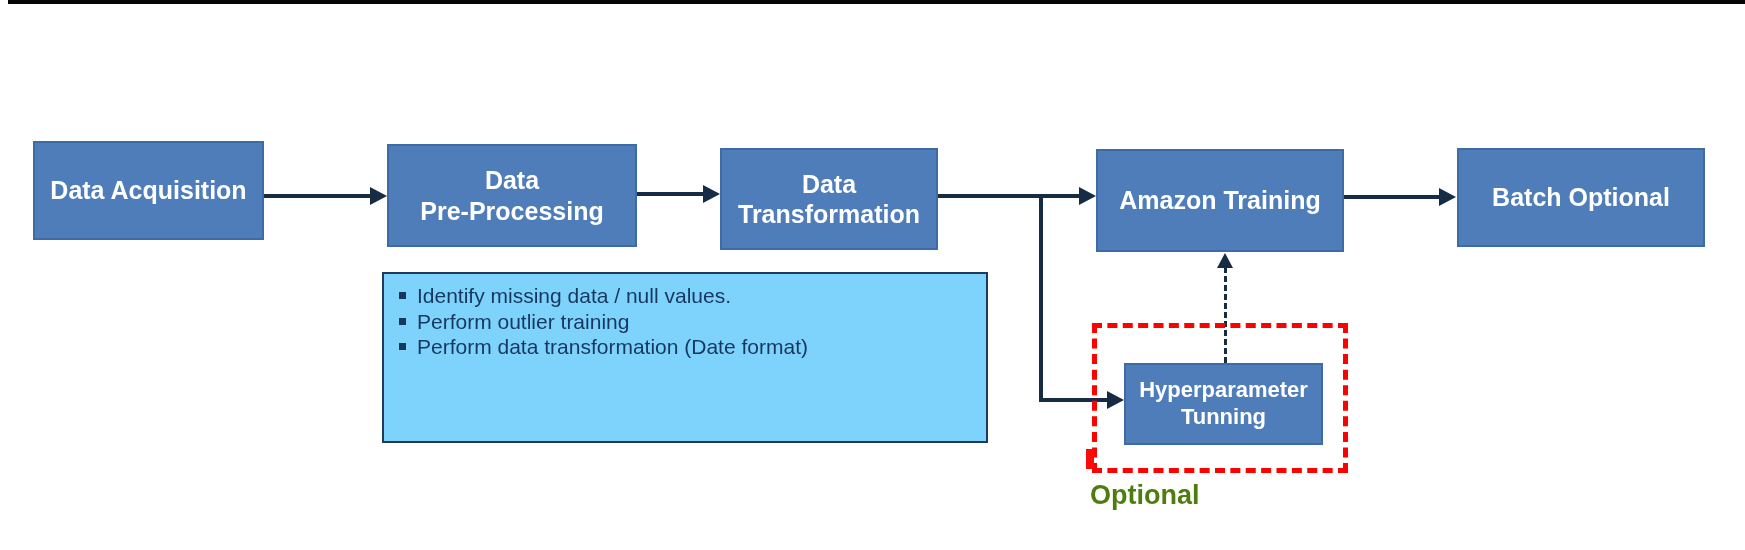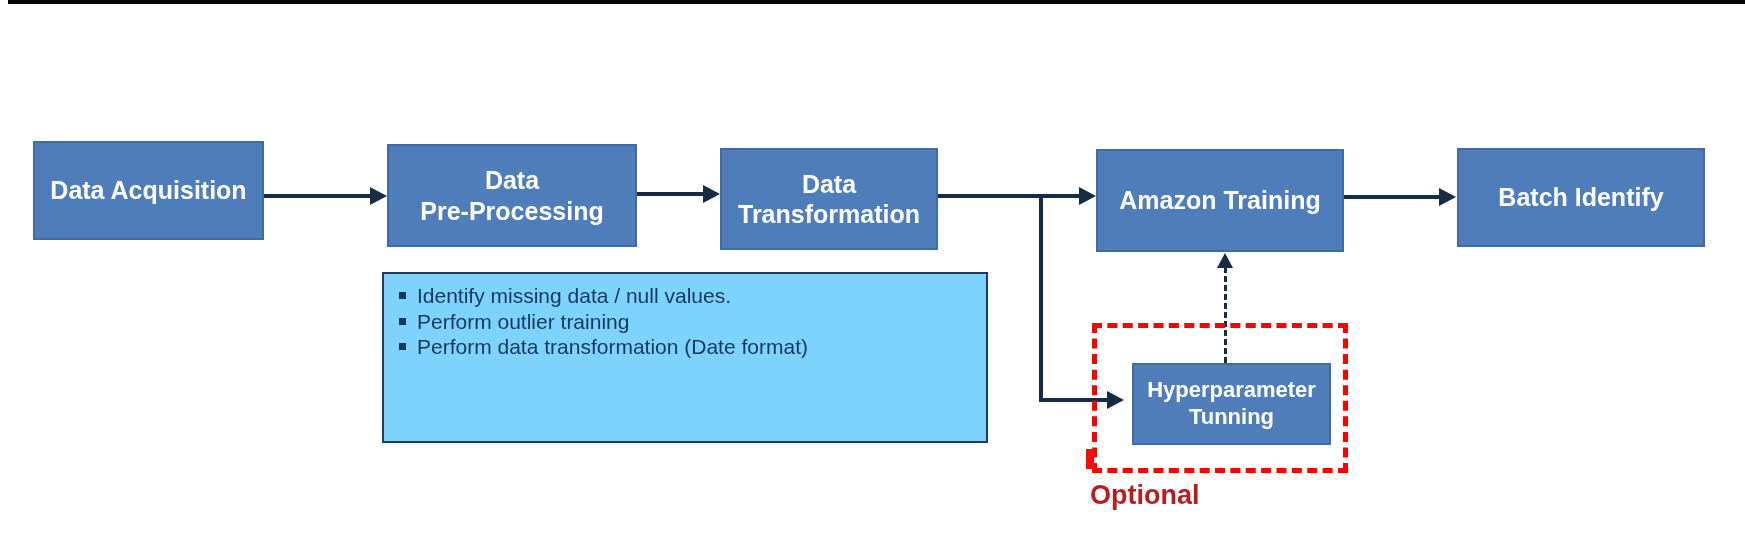--- a/index.html
+++ b/index.html
@@ -53,21 +53,21 @@
   .optional-rect {
     position: absolute;
     left: 1092px; top: 323px; width: 256px; height: 150px;
     box-sizing: border-box;
     border: 5px dashed #ff0000;
   }
   .optional-label {
     position: absolute;
     left: 1090px; top: 480px;
     font-size: 27px; font-weight: 700;
-    color: #b91c1c;
+    color: #4d7c0f;
   }
   .red-artifact {
     position: absolute;
     left: 1086px; top: 449px; width: 8px; height: 20px;
     background: #fb0a0a;
   }
   .note-box {
     position: absolute;
     left: 382px; top: 272px; width: 606px; height: 171px;
     box-sizing: border-box;
@@ -112,21 +112,21 @@
   <div class="node" style="left:720px; top:148px; width:218px; height:102px;">
     <span>Data
 Transformation</span>
   </div>
 
   <div class="node" style="left:1096px; top:149px; width:248px; height:103px;">
     <span>Amazon Training</span>
   </div>
 
   <div class="node" style="left:1457px; top:148px; width:248px; height:99px;">
-    <span>Batch Identify</span>
+    <span>Batch Optional</span>
   </div>
 
   <div>
     <div class="hline" style="left:264px; top:194px; width:106px;"></div>
     <div class="head-right" style="left:370px; top:187px;"></div>
   </div>
 
   <div>
     <div class="hline" style="left:637px; top:192px; width:66px;"></div>
     <div class="head-right" style="left:703px; top:185px;"></div>
@@ -149,21 +149,21 @@
   </div>
 
   <div>
     <div class="vdash" style="left:1224px; top:267px; height:96px;"></div>
     <div class="head-up" style="left:1217px; top:253px;"></div>
   </div>
 
   <div class="optional-rect"></div>
   <div class="red-artifact"></div>
 
-  <div class="node small" style="left:1124px; top:363px; width:199px; height:82px;margin-left:8px;">
+  <div class="node small" style="left:1124px; top:363px; width:199px; height:82px;">
     <span>Hyperparameter
 Tunning</span>
   </div>
 
   <div class="optional-label">Optional</div>
 
   <div class="note-box">
     <ul>
       <li>Identify missing data / null values.</li>
       <li>Perform outlier training</li>

